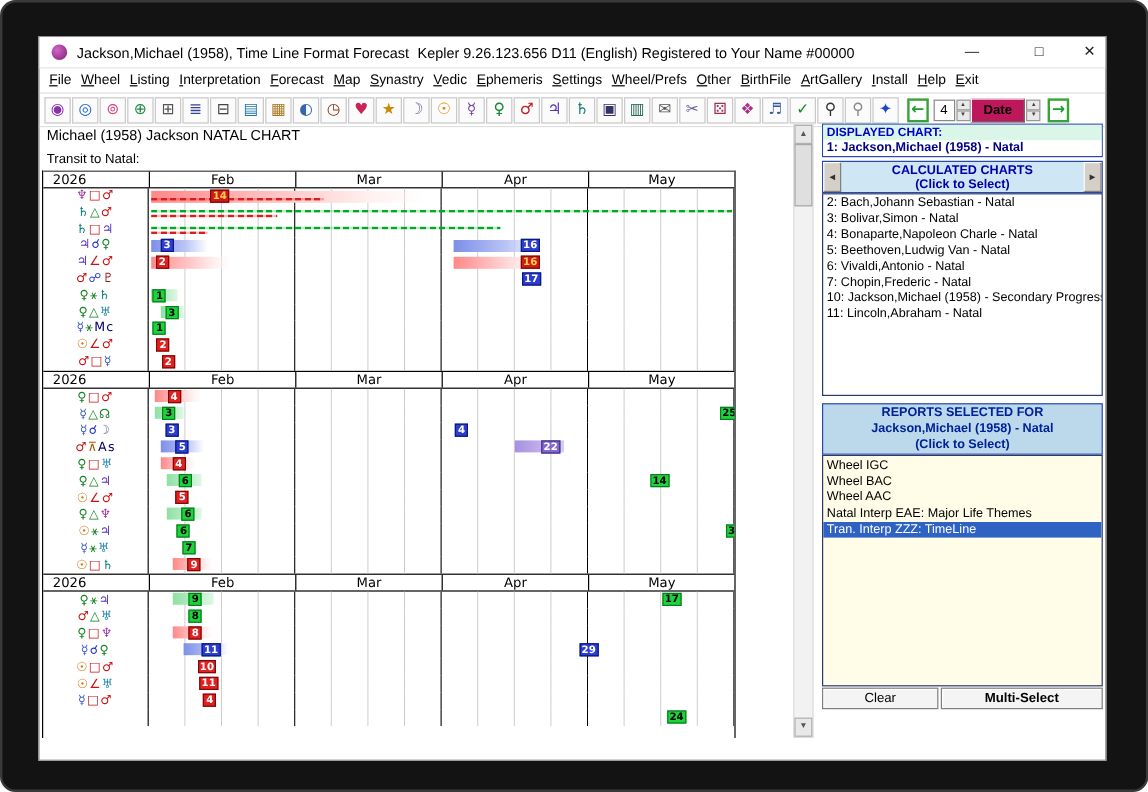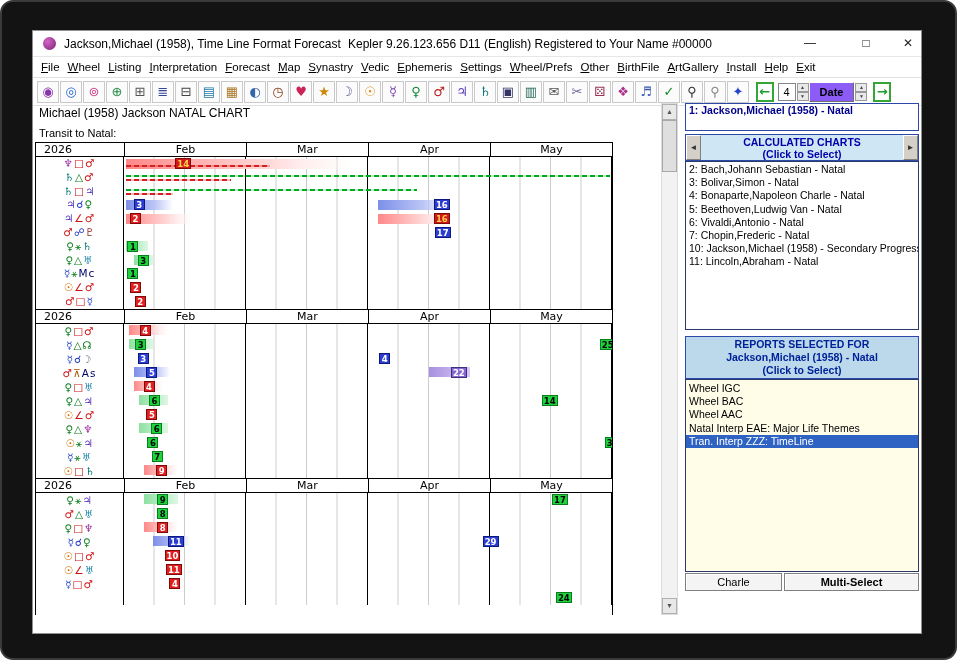--- a/index.html
+++ b/index.html
@@ -20,21 +20,21 @@
   
   .toolbar{position:absolute;top:47px;left:0;right:0;height:28px;display:flex;align-items:center;padding:0 30px 0 4px;border-bottom:1px solid #e0e0e0;}
   #tb-icons{display:flex;flex:none;}
   .tb-icon{width:22px;height:22px;border:1px solid #c9c9c9;background:#fbfbfb;display:flex;align-items:center;justify-content:center;font-size:13px;margin-right:1px;font-family:"DejaVu Sans",sans-serif;padding:0;}
   .tb-arrow{width:20px;height:20px;border:2px solid #35a535;background:#fff;color:#1d9e2d;font-weight:bold;font-size:13px;line-height:15px;text-align:center;margin-left:6px;padding:0;font-family:"DejaVu Sans",sans-serif;}
   .tb-spin{display:flex;align-items:center;margin-left:4px;}
   .tb-spin input{width:18px;height:18px;border:1px solid #888;font-size:11px;text-align:center;padding:0;font-family:"Liberation Sans",sans-serif;}
   .spinner-v{display:flex;flex-direction:column;margin-left:1px;}
   .spinner-v span{width:12px;height:9px;border:1px solid #999;background:#e9e9e9;font-size:5px;line-height:7px;text-align:center;color:#444;}
   .date-wrap{display:flex;align-items:center;margin-left:auto;}
-  .date-btn{height:20px;padding:0 10px;background:#8b5cf6;border:1px solid;border-color:#fff #6d6d6d #6d6d6d #fff;font-weight:bold;font-size:11px;font-family:"Liberation Sans",sans-serif;}
+  .date-btn{height:20px;padding:0 10px;background:#be185d;border:1px solid;border-color:#fff #6d6d6d #6d6d6d #fff;font-weight:bold;font-size:11px;font-family:"Liberation Sans",sans-serif;}
   
   .chart-title{position:absolute;left:6px;top:75px;font-size:12px;color:#000;}
   .chart-sub{position:absolute;left:6px;top:96px;font-size:11px;color:#000;}
   .timeline{position:absolute;left:2px;top:111px;width:578px;height:473px;overflow:hidden;border-left:1px solid #000;border-right:1px solid #000;font-family:"DejaVu Sans",sans-serif;background:#fff;}
   .tl-hrow{display:flex;height:15px;border-top:1px solid #000;border-bottom:1px solid #000;font-size:11px;color:#000;}
   .tl-hyear{flex:0 0 88px;padding-left:8px;line-height:13px;}
   .tl-hmonth{flex:0 0 122px;border-left:1px solid #000;text-align:center;line-height:13px;}
   .tl-row{display:flex;}
   .tl-label{flex:0 0 88px;border-right:1px solid #000;text-align:center;font-size:10.5px;line-height:1.25;letter-spacing:1px;white-space:nowrap;overflow:hidden;}
   .tl-track{position:relative;flex:1;background-image:
@@ -469,20 +469,21 @@
         </div>
       </div>
 
     <div class="vscroll">
       <div class="sb-btn sb-up">▲</div>
       <div class="sb-thumb"></div>
       <div class="sb-btn sb-down">▼</div>
     </div>
 
     <div class="displayed">
+      <div class="displayed-h">DISPLAYED CHART:</div>
       <div class="displayed-v">1: Jackson,Michael (1958) - Natal</div>
     </div>
 
     <div class="calc-h">
       <div>CALCULATED CHARTS</div>
       <div>(Click to Select)</div>
     </div>
     <button class="calc-arrow calc-arrow-l">◄</button>
     <button class="calc-arrow calc-arrow-r">►</button>
     <div class="calc-list" id="calc-list">
@@ -502,17 +503,17 @@
       <div>(Click to Select)</div>
     </div>
     <div class="reports-list" id="reports-list">
         <div class="lb-item">Wheel IGC</div>
         <div class="lb-item">Wheel BAC</div>
         <div class="lb-item">Wheel AAC</div>
         <div class="lb-item">Natal Interp EAE: Major Life Themes</div>
         <div class="lb-item selected">Tran. Interp ZZZ: TimeLine</div>
       </div>
 
-    <button class="panel-btn btn-clear">Charle</button>
+    <button class="panel-btn btn-clear">Clear</button>
     <button class="panel-btn btn-multi">Multi-Select</button>
 
   </div>
 </div>
 
 </body></html>

